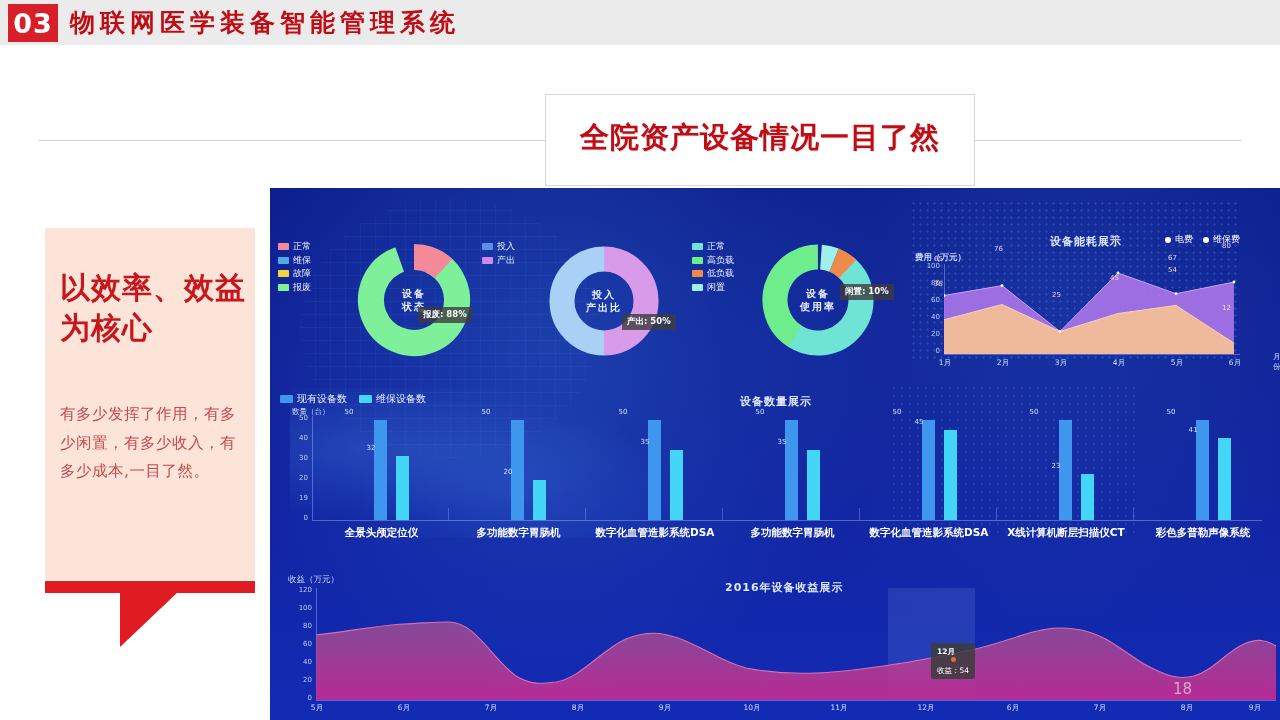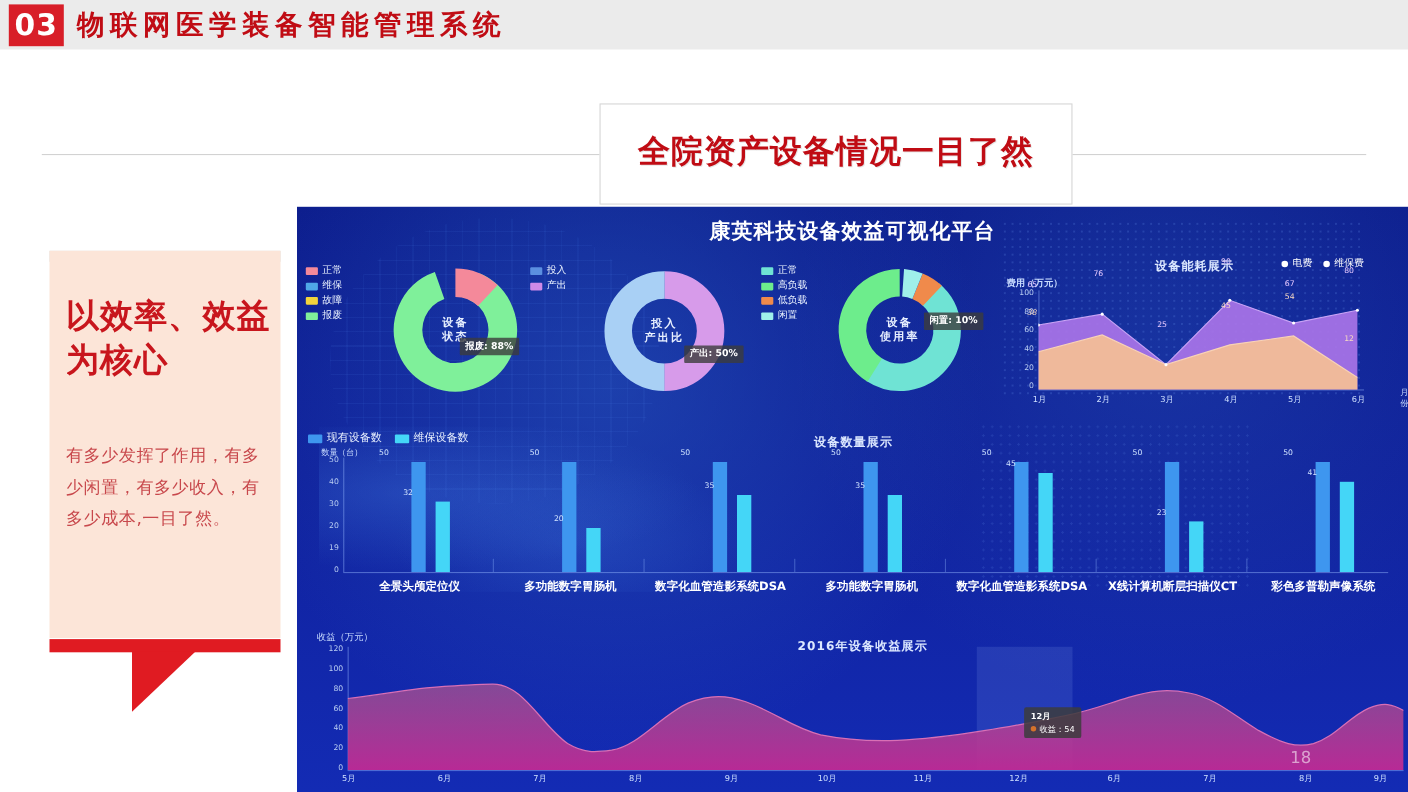--- a/index.html
+++ b/index.html
@@ -179,21 +179,20 @@
 <div class="callout-redbar"></div>
 <div class="callout-arrow"></div>
 
 <div class="dash">
 
   <div class="dash-globe"></div>
   <div class="dash-dots"></div>
   <div class="dash-dots2"></div>
   <div class="dash-map"></div>
 
-  <div class="dash-title">康英科技设备效益可视化平台</div>
 
   <div class="legend" style="left:8px; top:52px;">
     <div class="row">
         <span class="sw" style="background:#f4899a"></span>
         <span>正常</span>
       </div>
     <div class="row">
         <span class="sw" style="background:#4fa8e8"></span>
         <span>维保</span>
       </div>
@@ -455,21 +454,21 @@
                C265,90 285,62 310,51 C330,43 345,44 362,50
                C390,60 405,74 430,80 C455,85 475,86 500,85
                C530,84 555,80 580,76 C608,72 630,67 655,62
                C675,58 690,52 710,46 C730,40 745,38 765,42
                C790,47 805,62 828,76 C850,88 862,92 878,88
                C898,82 910,64 928,56 C942,50 950,52 960,58" fill="none" stroke="#d96fb5" stroke-width="1.1"></path>
     </svg>
 
     <div style="position:absolute; left:651px; top:53px; background:rgba(60,60,60,0.85); padding:3px 6px; border-radius:2px; line-height:11px;">
       <div style="font-size:7.5px; color:#fff; font-weight:bold;">12月</div>
-      <div style="font-size:7.5px; color:#fff; display:flex; align-items:center; gap:3px;">
+      <div style="font-size:7.5px; color:#fff; display:flex; align-items:center; gap:3px;flex-direction:column;">
         <i style="width:5px;height:5px;border-radius:50%;background:#d4722b;display:inline-block;"></i>
         <span>收益：54</span>
       </div>
     </div>
 
     <div class="xtick" style="left:22px;  top:113px; width:30px;">5月</div>
     <div class="xtick" style="left:109px; top:113px; width:30px;">6月</div>
     <div class="xtick" style="left:196px; top:113px; width:30px;">7月</div>
     <div class="xtick" style="left:283px; top:113px; width:30px;">8月</div>
     <div class="xtick" style="left:370px; top:113px; width:30px;">9月</div>

